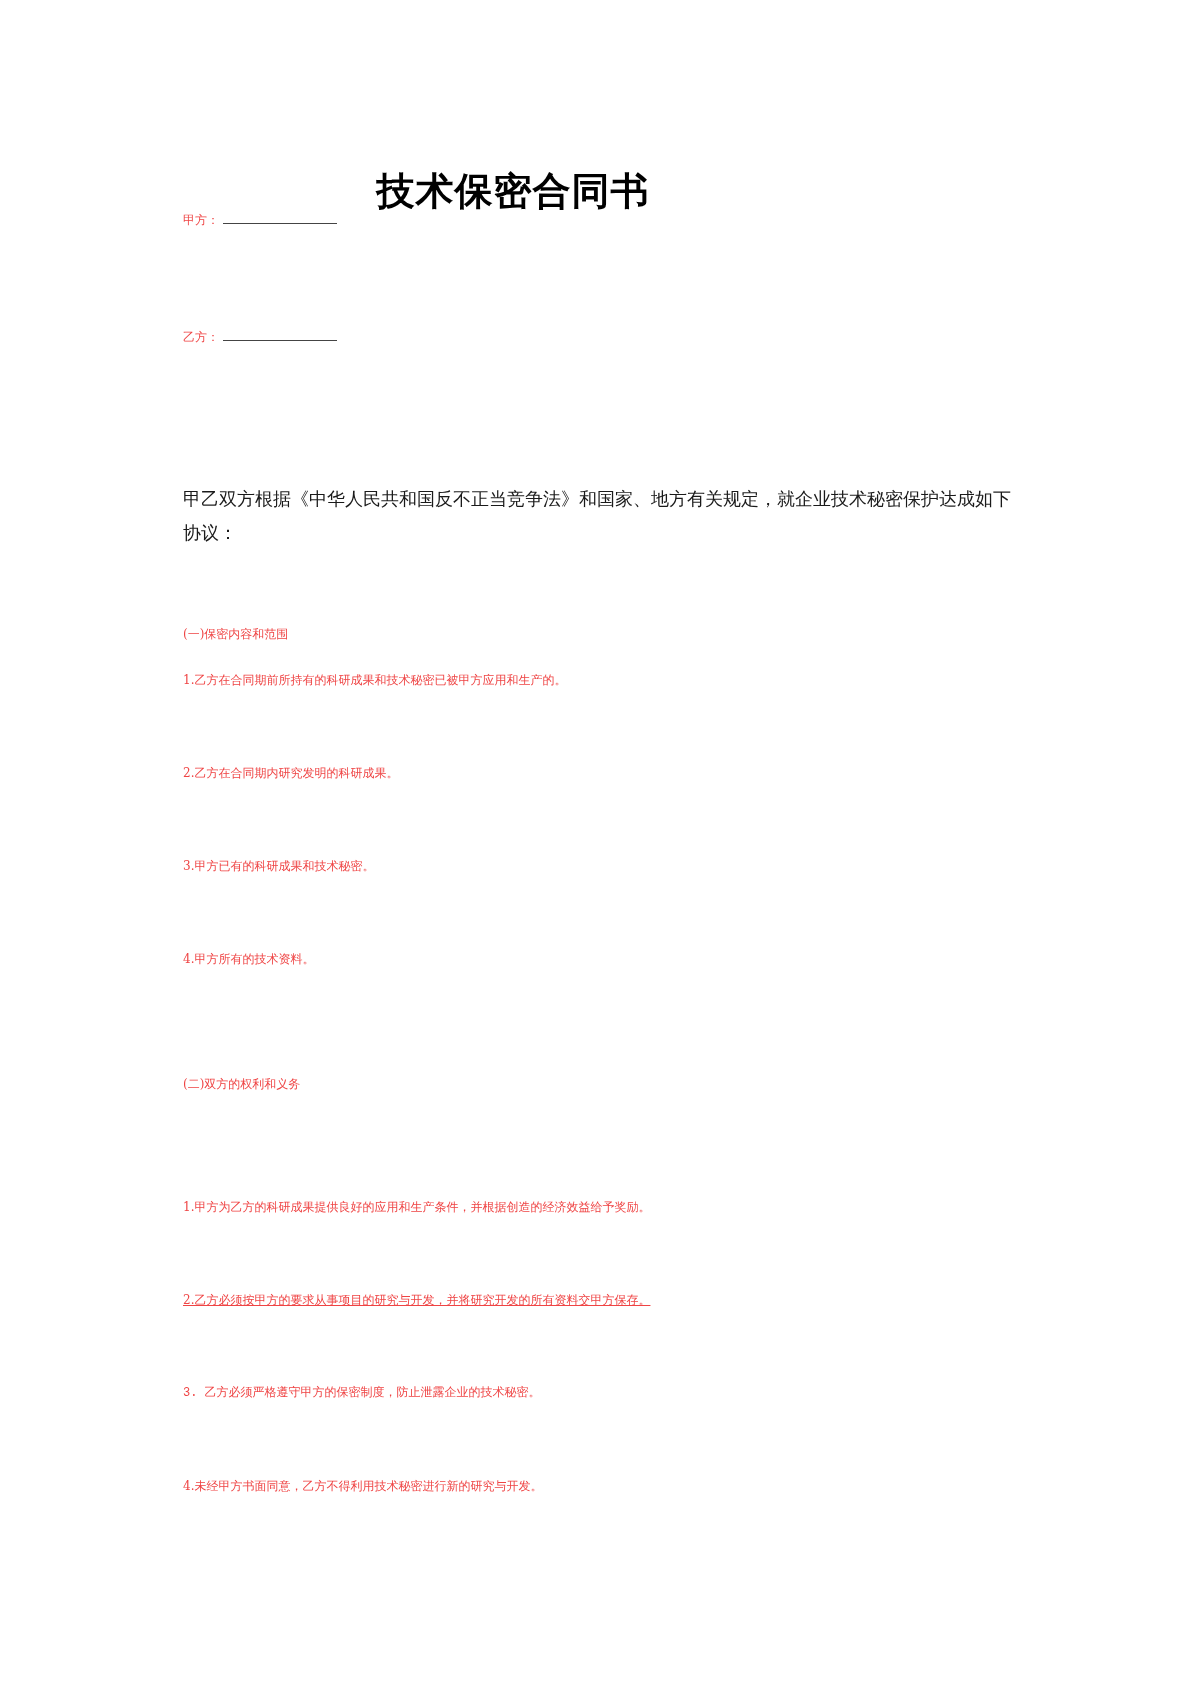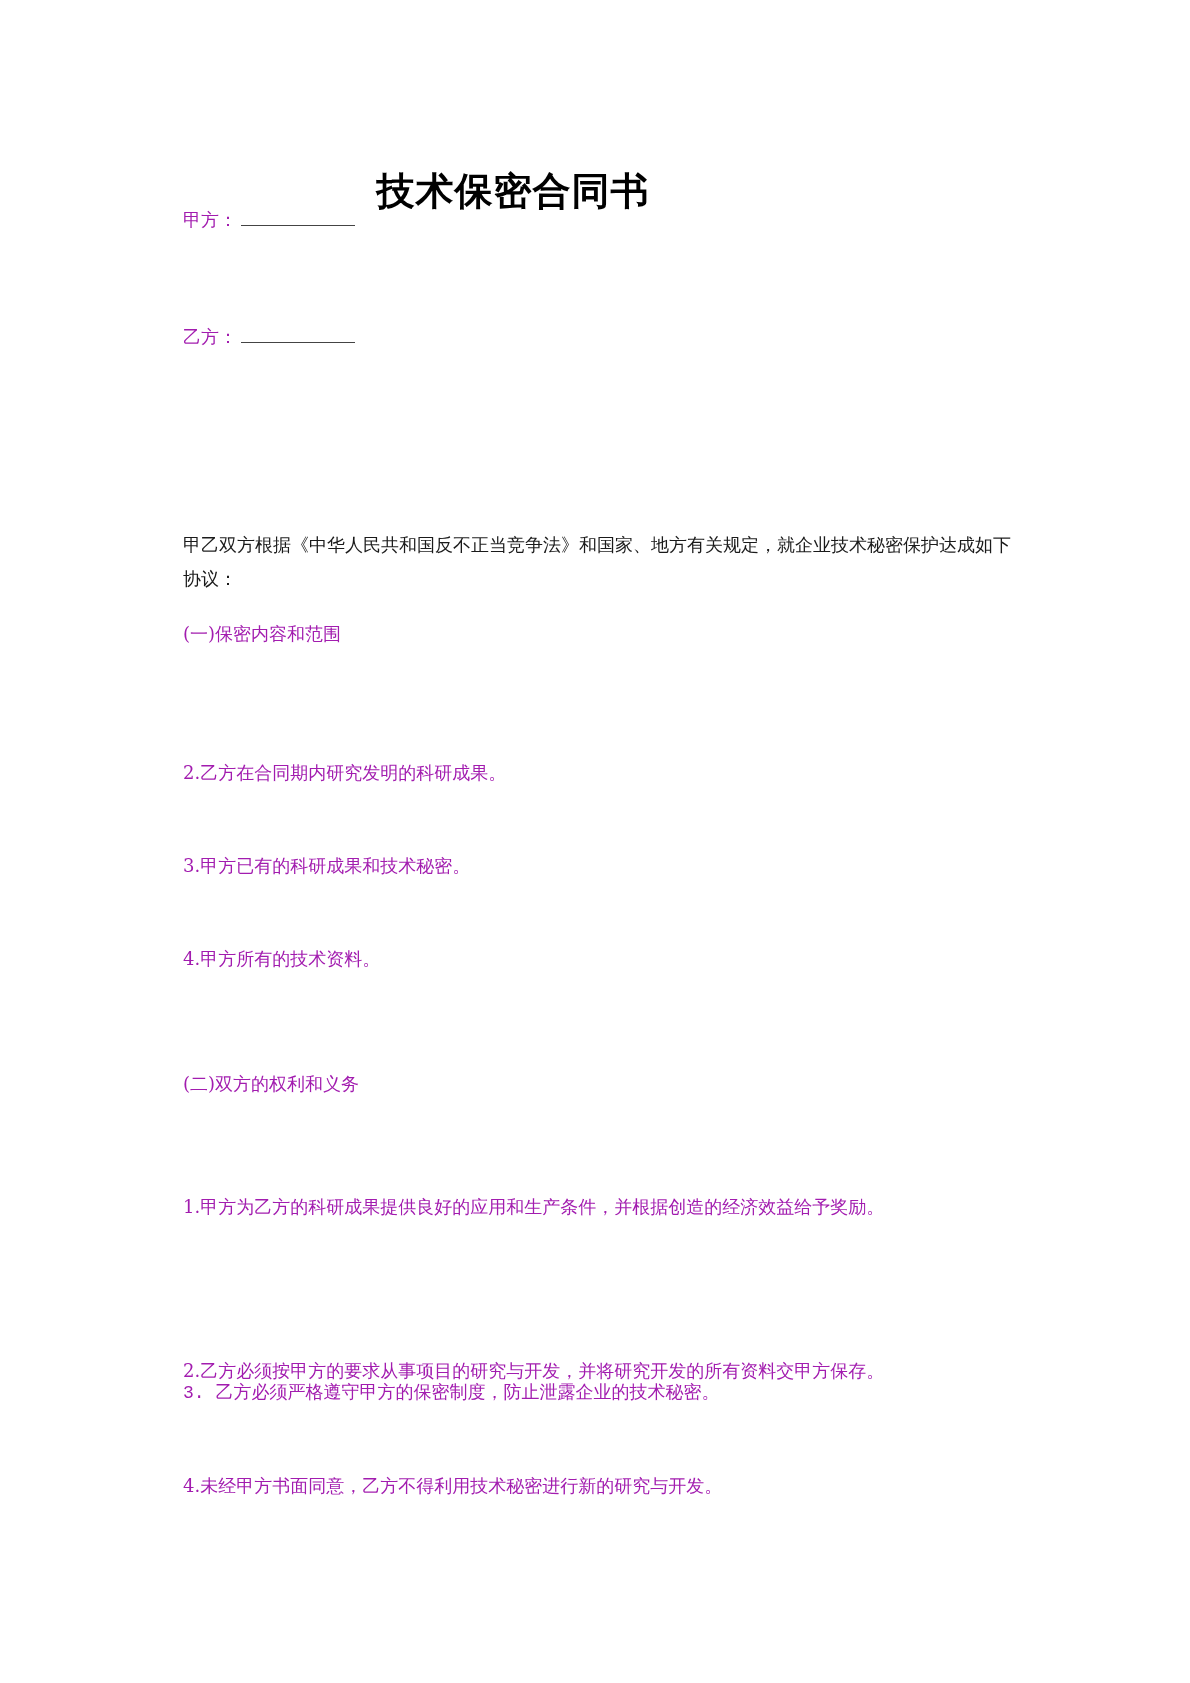--- a/index.html
+++ b/index.html
@@ -2,44 +2,45 @@
 <html><head>
   <meta charset="utf-8">
   <style>
     html, body { margin: 0; padding: 0; background: #ffffff; }
     body { width: 1190px; height: 1683px; position: relative; overflow: hidden;
            font-family: "DejaVu Serif", "Liberation Serif", serif; color: #111; }
     .page { position: absolute; left: 0; top: 0; width: 1190px; height: 1683px; background: #fff; }
     .title { position: absolute; left: 0; width: 1014px; top: 166px; text-align: center;
              font-size: 38px; font-weight: bold; letter-spacing: 1px; color: #000;
              padding-left: 12px; box-sizing: border-box; }
-    .line { position: absolute; left: 183px; font-size: 18px; line-height: 30px; white-space: nowrap; color: #a21caf; }
+    .line { position: absolute; left: 183px; font-size: 12px; line-height: 30px; white-space: nowrap; color: #ef4444; }
     .party-blank { display: inline-block; width: 114px; border-bottom: 1px solid #444; height: 18px;
                    vertical-align: baseline; margin-left: 4px; }
     .para { position: absolute; left: 183px; width: 830px; font-size: 18px; line-height: 34px; color: #1a1a1a; }
   </style>
 </head>
 <body>
 
 <div class="page">
   <div class="title">技术保密合同书</div>
 
   <div class="line" style="top:205px;">
     <span>甲方：</span><span class="party-blank"></span>
   </div>
 
   <div class="line" style="top:322px;">
     <span>乙方：</span><span class="party-blank"></span>
   </div>
 
-  <div class="para" style="top:528px;">甲乙双方根据《中华人民共和国反不正当竞争法》和国家、地方有关规定，就企业技术秘密保护达成如下协议：</div>
+  <div class="para" style="top:482px;">甲乙双方根据《中华人民共和国反不正当竞争法》和国家、地方有关规定，就企业技术秘密保护达成如下协议：</div>
 
   <div class="line" style="top:583px;margin-top:36px;">(一)保密内容和范围</div>
+  <div class="line" style="top:665px;">1.乙方在合同期前所持有的科研成果和技术秘密已被甲方应用和生产的。</div>
   <div class="line" style="top:758px;text-align:right;">2.乙方在合同期内研究发明的科研成果。</div>
   <div class="line" style="top:851px;">3.甲方已有的科研成果和技术秘密。</div>
   <div class="line" style="top:944px;">4.甲方所有的技术资料。</div>
 
   <div class="line" style="top:1069px;">(二)双方的权利和义务</div>
   <div class="line" style="top:1192px;text-align:center;">1.甲方为乙方的科研成果提供良好的应用和生产条件，并根据创造的经济效益给予奖励。</div>
-  <div class="line" style="top:1356px;">2.乙方必须按甲方的要求从事项目的研究与开发，并将研究开发的所有资料交甲方保存。</div>
+  <div class="line" style="top:1285px;text-decoration:underline;">2.乙方必须按甲方的要求从事项目的研究与开发，并将研究开发的所有资料交甲方保存。</div>
   <div class="line" style="top:1378px;font-family:Liberation Mono, monospace;">3.  乙方必须严格遵守甲方的保密制度，防止泄露企业的技术秘密。</div>
   <div class="line" style="top:1471px;">4.未经甲方书面同意，乙方不得利用技术秘密进行新的研究与开发。</div>
 </div>
 
 </body></html>

